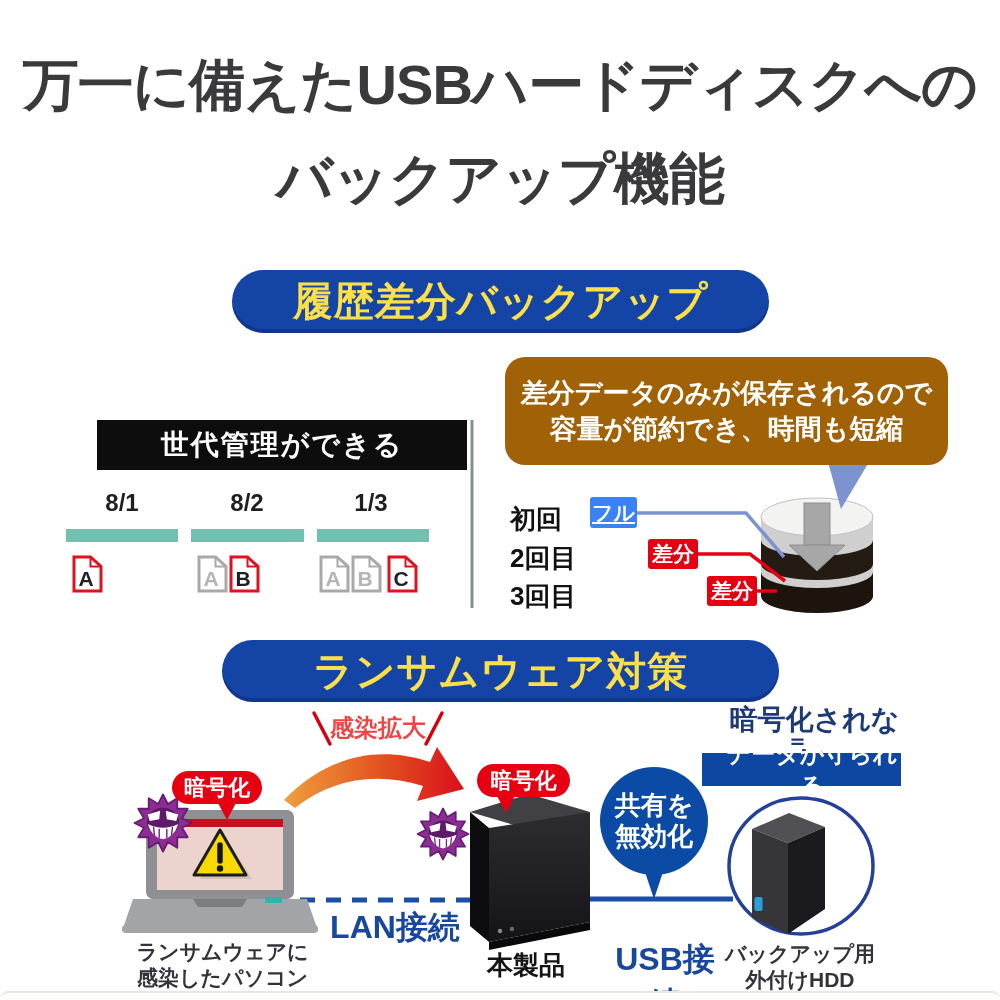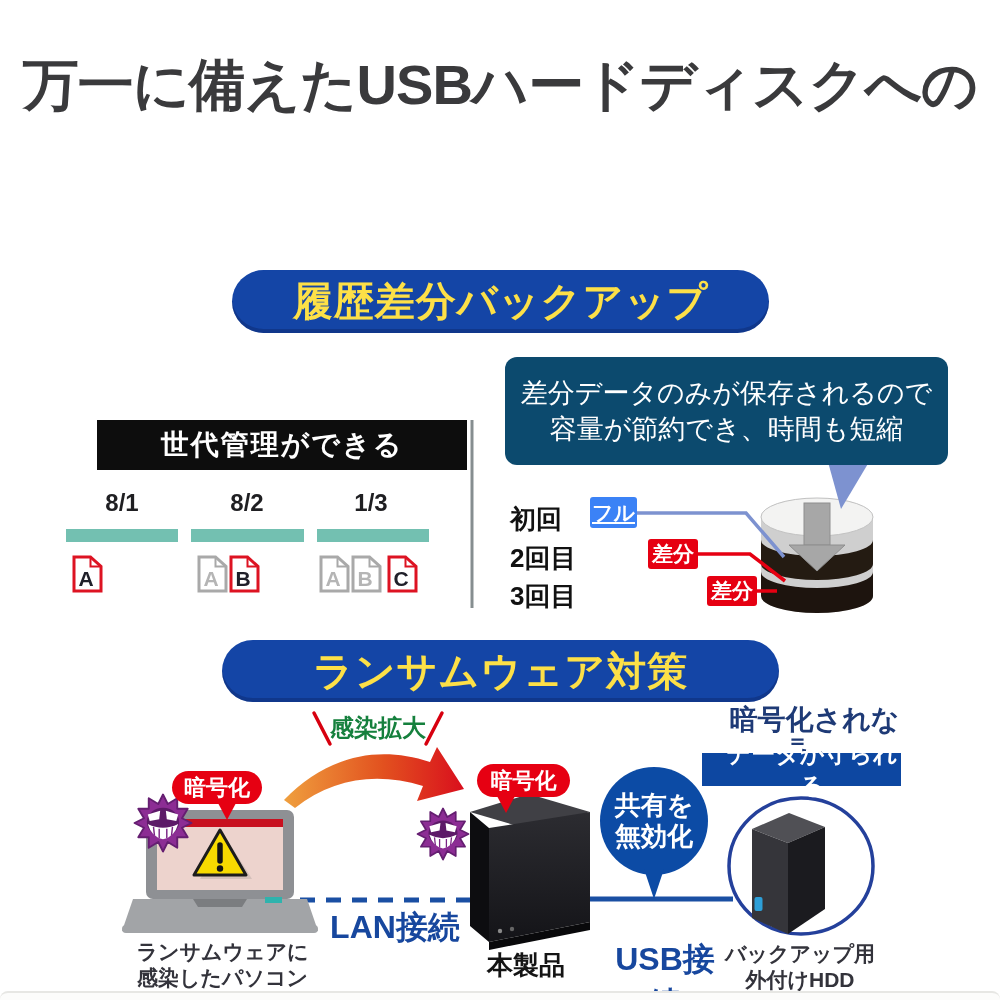--- a/index.html
+++ b/index.html
@@ -6,34 +6,34 @@
   #canvas{position:relative;width:1000px;height:1000px;background:#ffffff;overflow:hidden;
           font-family:"Liberation Sans","DejaVu Sans",sans-serif;}
   .abs{position:absolute;}
   .ctr{display:flex;align-items:center;justify-content:center;text-align:center;}
 
   .title{width:1000px;text-align:center;font-weight:800;font-size:56px;color:#3a3a3c;letter-spacing:-1px;}
 
   .banner{background:#1445a6;border-radius:32px;color:#fde047;font-weight:800;font-size:40px;
           letter-spacing:1px;box-shadow:inset 0 -4px 0 rgba(8,28,88,.35);}
 
-  .callout{background:#0c4a6e;border-radius:12px;color:#fff;font-weight:400;font-size:27px;
+  .callout{background:#a16207;border-radius:20px;color:#fff;font-weight:700;font-size:27px;
            line-height:36px;flex-direction:column;}
 
   .gen-header{background:#0d0d0d;color:#fff;font-weight:800;font-size:28px;letter-spacing:2px;margin-left:32px;}
 
   .date{font-weight:800;font-size:24px;color:#1f1f22;text-align:center;}
   .bar{background:#73c0b1;}
 
   .round-label{font-weight:800;font-size:26px;color:#111;}
   .tag{color:#fff;font-weight:800;font-size:21px;border-radius:3px;}
   .tag.full{background:#3b82f6;text-decoration:underline;}
   .tag.diff{background:#e60012;}
 
-  .spread{color:#15803d;font-weight:800;font-size:24px;text-align:center;}
+  .spread{color:#ef4444;font-weight:800;font-size:24px;text-align:center;}
 
   .rbubble{background:#e60012;border-radius:17px;color:#fff;font-weight:800;font-size:22px;margin-top:16px;}
   .tail{position:absolute;width:0;height:0;}
 
   .share-circle{background:#0c4ba5;border-radius:50%;color:#fff;font-weight:800;font-size:26px;
                 line-height:31px;flex-direction:column;}
 
   .conn-label{font-weight:800;font-size:32px;color:#17479e;text-align:center;}
   .navy{color:#1e3a76;font-weight:800;text-align:center;}
   .protected-box{background:#0d47a1;color:#fff;font-weight:800;font-size:24px;padding-left:21px;}
@@ -130,20 +130,21 @@
     <path d="M284,800 C325,758 375,744 430,762 L437,747 L464,789 L417,801 L423,786 C377,772 333,778 295,808 Z" fill="url(#arrowGrad)"></path>
 
     <line x1="314" y1="713" x2="330" y2="744" stroke="#d7000f" stroke-width="3.5" stroke-linecap="round"></line>
     <line x1="442" y1="713" x2="426" y2="744" stroke="#d7000f" stroke-width="3.5" stroke-linecap="round"></line>
 
     <use href="#virus" transform="translate(163,823) scale(0.95)"></use>
     <use href="#virus" transform="translate(443,834) scale(0.85)"></use>
   </svg>
 
   <div class="abs title" style="top:48px;">万一に備えたUSBハードディスクへの</div>
+  <div class="abs title" style="top:142px;">バックアップ機能</div>
 
   <div class="abs banner ctr" style="left:232px;top:270px;width:537px;height:63px;">履歴差分バックアップ</div>
 
   <div class="abs callout ctr" style="left:505px;top:357px;width:443px;height:108px;">
     <div>差分データのみが保存されるので</div>
     <div>容量が節約でき、時間も短縮</div>
   </div>
 
   <div class="abs gen-header ctr" style="left:65px;top:420px;width:370px;height:50px;">世代管理ができる</div>
 

